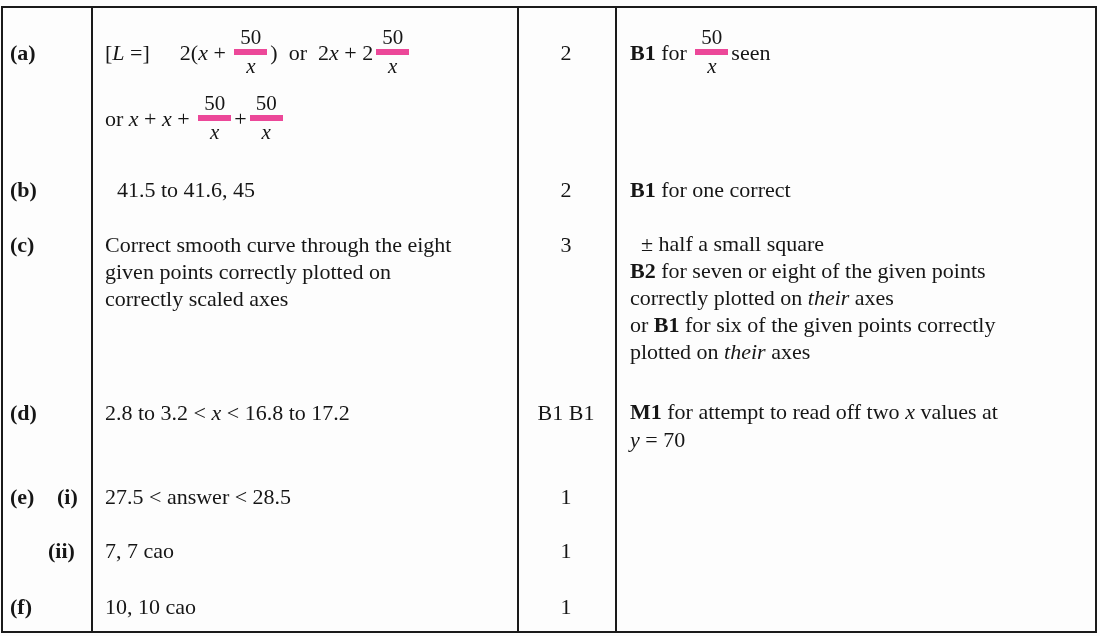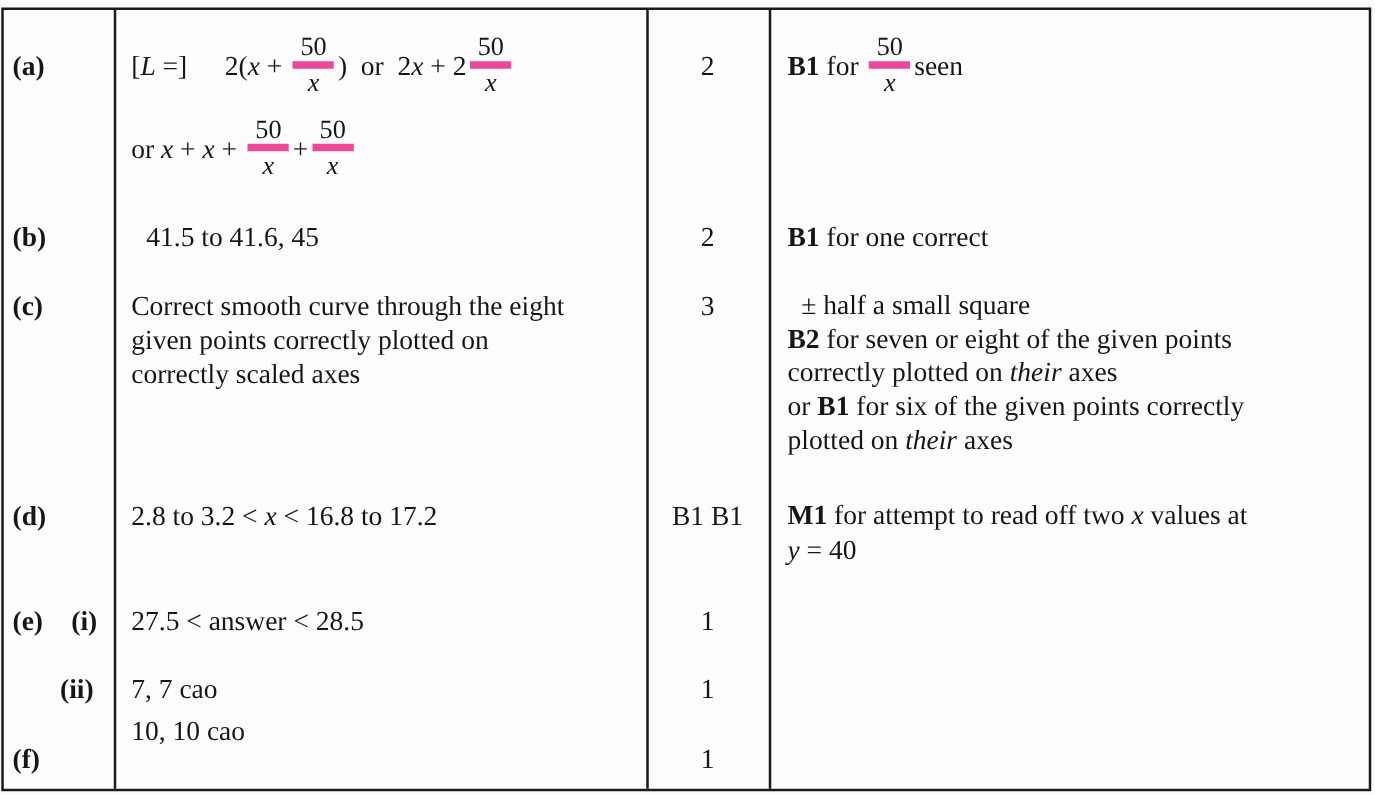--- a/index.html
+++ b/index.html
@@ -67,28 +67,28 @@
   <div class="line" style="left:630px;top:230px;margin-left:11px;"><span>± half a small square</span></div>
   <div class="line" style="left:630px;top:257px;"><span class="bd">B2</span><span> for seven or eight of the given points</span></div>
   <div class="line" style="left:630px;top:284px;"><span>correctly plotted on </span><span class="it">their</span><span> axes</span></div>
   <div class="line" style="left:630px;top:311px;"><span>or </span><span class="bd">B1</span><span> for six of the given points correctly</span></div>
   <div class="line" style="left:630px;top:338px;"><span>plotted on </span><span class="it">their</span><span> axes</span></div>
 
   <div class="plabel" style="left:10px;top:399px;">(d)</div>
   <div class="line" style="left:105px;top:399px;"><span>2.8 to 3.2 &lt; </span><span class="it">x</span><span> &lt; 16.8 to 17.2</span></div>
   <div class="mark" style="top:399px;">B1 B1</div>
   <div class="line" style="left:630px;top:398px;"><span class="bd">M1</span><span> for attempt to read off two </span><span class="it">x</span><span> values at</span></div>
-  <div class="line" style="left:630px;top:426px;"><span class="it">y</span><span> = 40</span></div>
+  <div class="line" style="left:630px;top:426px;"><span class="it">y</span><span> = 70</span></div>
 
   <div class="plabel" style="left:10px;top:483px;">(e)</div>
   <div class="plabel" style="left:57px;top:483px;">(i)</div>
   <div class="line" style="left:105px;top:483px;"><span>27.5 &lt; answer &lt; 28.5</span></div>
   <div class="mark" style="top:483px;">1</div>
 
   <div class="plabel" style="left:48px;top:537px;">(ii)</div>
   <div class="line" style="left:105px;top:537px;"><span>7, 7 cao</span></div>
   <div class="mark" style="top:537px;">1</div>
 
   <div class="plabel" style="left:10px;top:593px;">(f)</div>
-  <div class="line" style="left:105px;top:571px;"><span>10, 10 cao</span></div>
+  <div class="line" style="left:105px;top:593px;"><span>10, 10 cao</span></div>
   <div class="mark" style="top:593px;">1</div>
 
 </div>
 
 </body></html>

